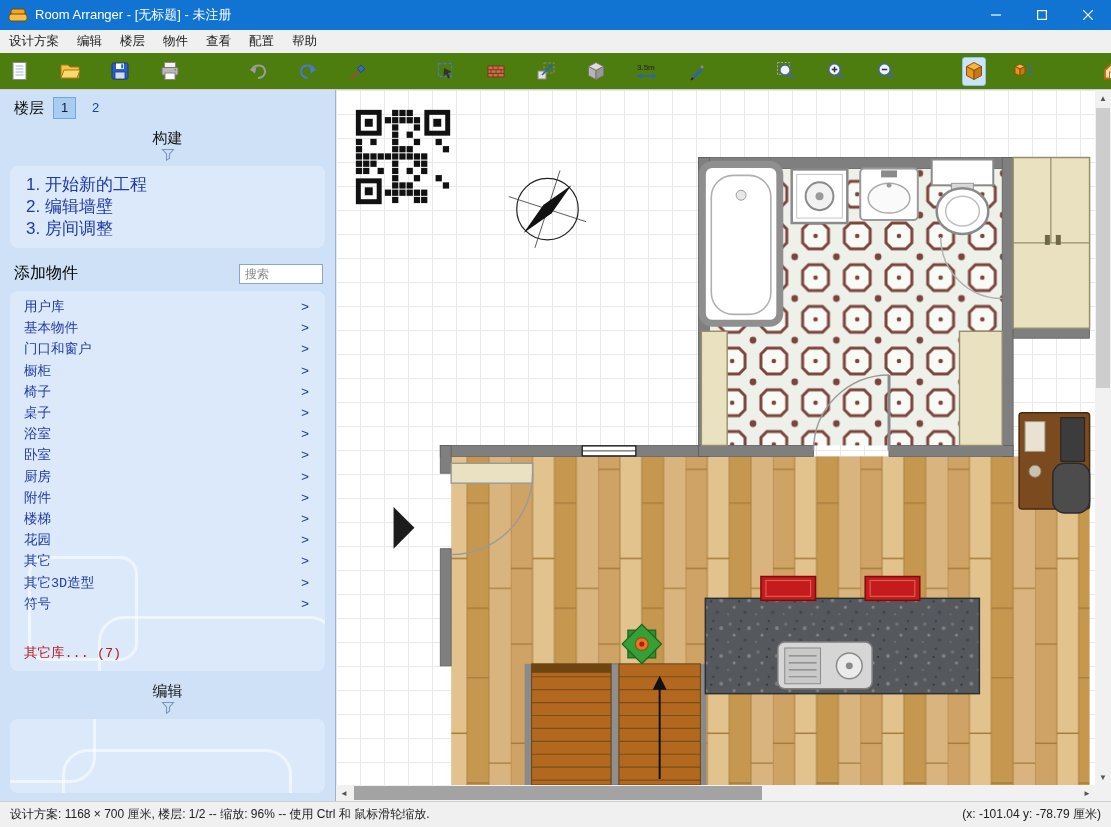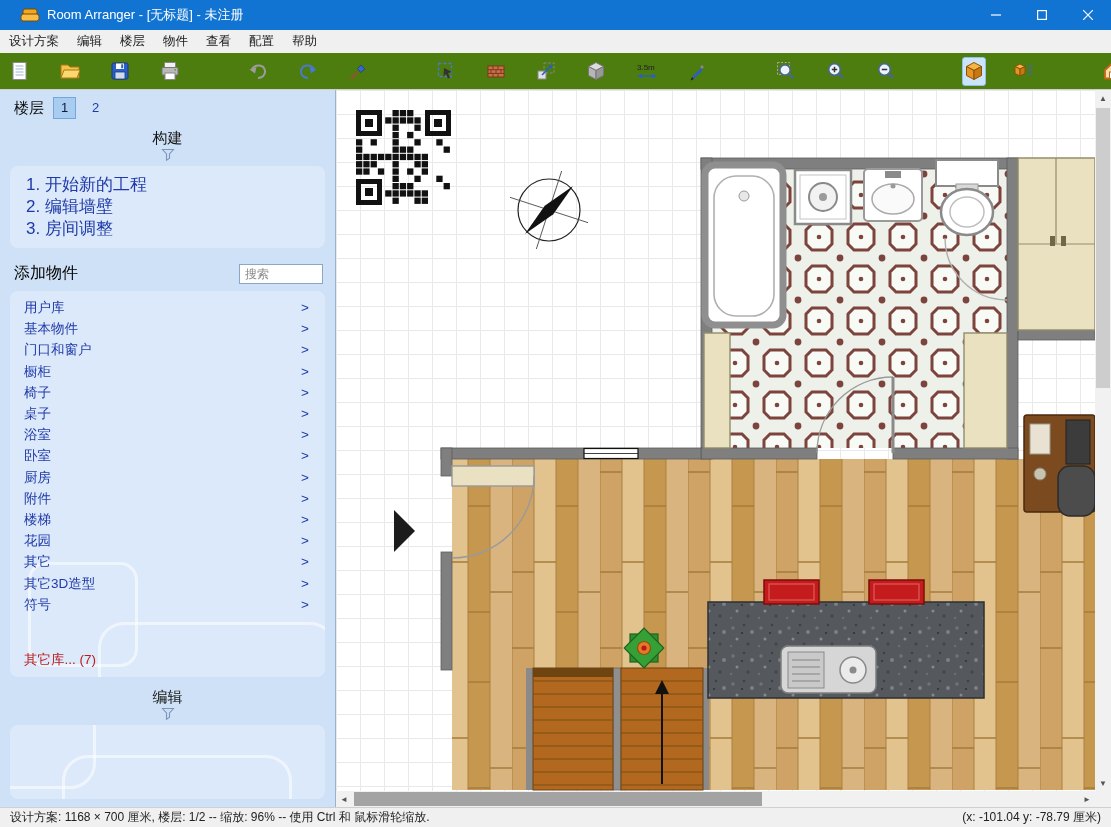--- a/index.html
+++ b/index.html
@@ -1,21 +1,21 @@
 <!DOCTYPE html>
 <html><head>
 <meta charset="utf-8">
 <style>
   * { box-sizing: border-box; margin: 0; padding: 0; }
   html,body { width:1111px; height:827px; overflow:hidden; }
   body { font-family:"Liberation Sans","DejaVu Sans",sans-serif; background:#fff; }
   .app { width:1111px; height:827px; display:flex; flex-direction:column; }
 
   
-  .titlebar { height:30px; background:#1173d2; color:#fff; display:flex; align-items:center; padding-left:20px; font-size:13px; flex:0 0 auto; }
+  .titlebar { height:30px; background:#1173d2; color:#fff; display:flex; align-items:center; padding-left:8px; font-size:13px; flex:0 0 auto; }
   .titlebar .title { margin-left:7px; }
   .win-controls { margin-left:auto; display:flex; height:30px; }
   .win-btn { width:46px; height:30px; display:flex; align-items:center; justify-content:center; }
 
   
   .menubar { height:23px; background:#f0f0f0; display:flex; align-items:center; font-size:12.5px; color:#1a1a1a; flex:0 0 auto; }
   .menu-item { padding:9px 9px; line-height:23px; }
 
   
   .toolbar { height:37px; background:#4d7c0f; border-bottom:1px solid #cfcfcf; display:flex; align-items:center; padding:0 8px; flex:0 0 auto;gap:26px; }
@@ -34,21 +34,21 @@
   .floor-tab { width:21px; height:20px; line-height:20px; text-align:center; margin-left:10px; font-size:13px; color:#1f3aa8; }
   .floor-tab.active { background:#a9ccf1; outline:1px solid #74a5dc; color:#0c1a3a; }
   .sec-header { display:flex; align-items:center; justify-content:space-between; padding:5px 14px 3px; font-size:15px; color:#151515;flex-direction:column; }
   .panel { background:#dce9fb; border-radius:8px; margin:2px 10px 8px; position:relative; overflow:hidden; }
   .build-panel { padding:8px 10px; }
   .build-step { font-size:17px; line-height:22px; color:#1f3aa8; padding-left:6px; }
   .add-header-row { display:flex; align-items:center; justify-content:space-between; padding:7px 12px 5px 14px; }
   .add-header { font-size:16px; color:#000; }
   .search-input { width:84px; height:20px; border:1px solid #8aa6c8; font-size:12px; padding:1px 5px; font-family:inherit; }
   .search-input::placeholder { color:#8a8a8a; }
-  .cat-panel { flex:1 1 auto; display:flex; flex-direction:column; padding:6px 0; margin-bottom:6px; }
+  .cat-panel { flex:1 1 auto; display:flex; flex-direction:column; padding:6px 0; margin-bottom:6px;font-family:Liberation Mono, monospace; }
   .cat-row { display:flex; justify-content:space-between; padding:0 16px 0 14px; line-height:21.2px; font-size:13.5px; color:#1f3aa8; position:relative; z-index:1; }
   .cat-spacer { flex:1 1 auto; }
   .more-link { line-height:23px; padding:0 14px; font-size:13.5px; color:#b91c1c; position:relative; z-index:1; }
   .edit-panel { height:74px; flex:0 0 auto; }
   .deco { position:absolute; border:3px solid rgba(255,255,255,0.55); border-radius:26px; z-index:0; }
 
   
   .main { flex:1 1 auto; position:relative; background:#fff; min-width:0; }
   .canvas { position:absolute; left:0; top:0; right:16px; bottom:16px; background:#fff;
     background-image:linear-gradient(#e9e9e9 1px, transparent 1px), linear-gradient(90deg,#e9e9e9 1px, transparent 1px);
@@ -61,21 +61,21 @@
   .scorner { position:absolute; right:0; bottom:0; width:16px; height:16px; background:#f1f1f1; }
   .sarrow { position:absolute; width:16px; height:16px; display:flex; align-items:center; justify-content:center; font-size:8px; color:#555; }
   .hscroll .sarrow.left { left:0; top:0; }
   .hscroll .sarrow.right { right:0; top:0; }
   .vscroll .sarrow.up { top:0; left:0; }
   .vscroll .sarrow.down { bottom:0; left:0; }
   .hthumb { position:absolute; left:18px; top:1px; width:408px; height:14px; background:#a3a3a3; }
   .vthumb { position:absolute; top:18px; left:1px; height:280px; width:14px; background:#cdcdcd; }
 
   
-  .statusbar { height:20px; background:#f0f0f0; border-top:1px solid #d0d0d0; display:flex; align-items:center; justify-content:space-between; padding:0 10px; font-size:12px; color:#222; flex:0 0 auto; }
+  .statusbar { height:26px; background:#f0f0f0; border-top:1px solid #d0d0d0; display:flex; align-items:center; justify-content:space-between; padding:0 10px; font-size:12px; color:#222; flex:0 0 auto; }
 </style>
 </head>
 <body>
 
 <div class="app">
 
   <div class="titlebar">
     <svg width="20" height="15" viewBox="0 0 20 15">
       <rect x="3" y="1" width="14" height="6" rx="2" fill="#f2a71f" stroke="#7a4a00"></rect>
       <rect x="1" y="6" width="18" height="7" rx="2.5" fill="#f7bd45" stroke="#7a4a00"></rect>

